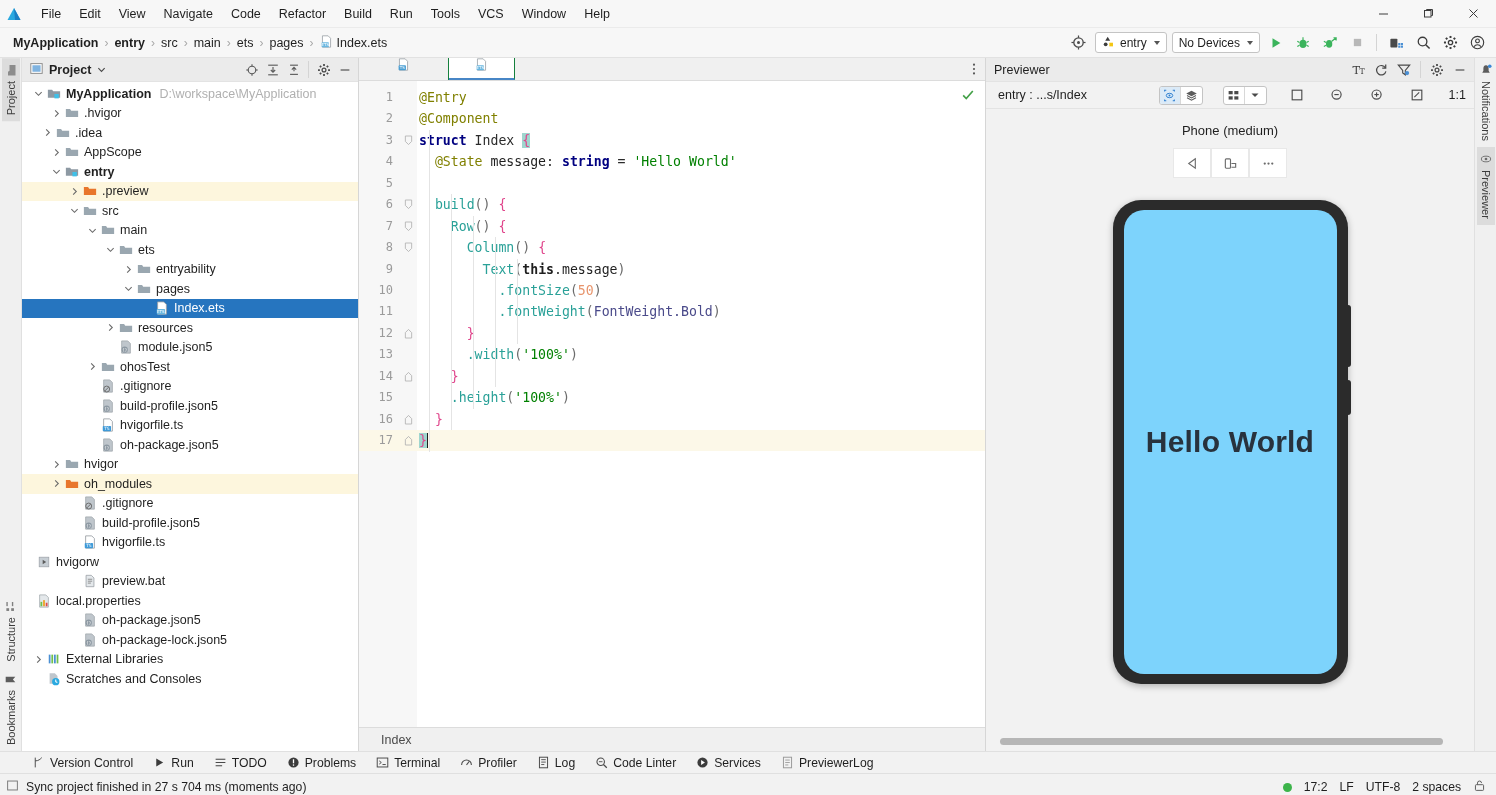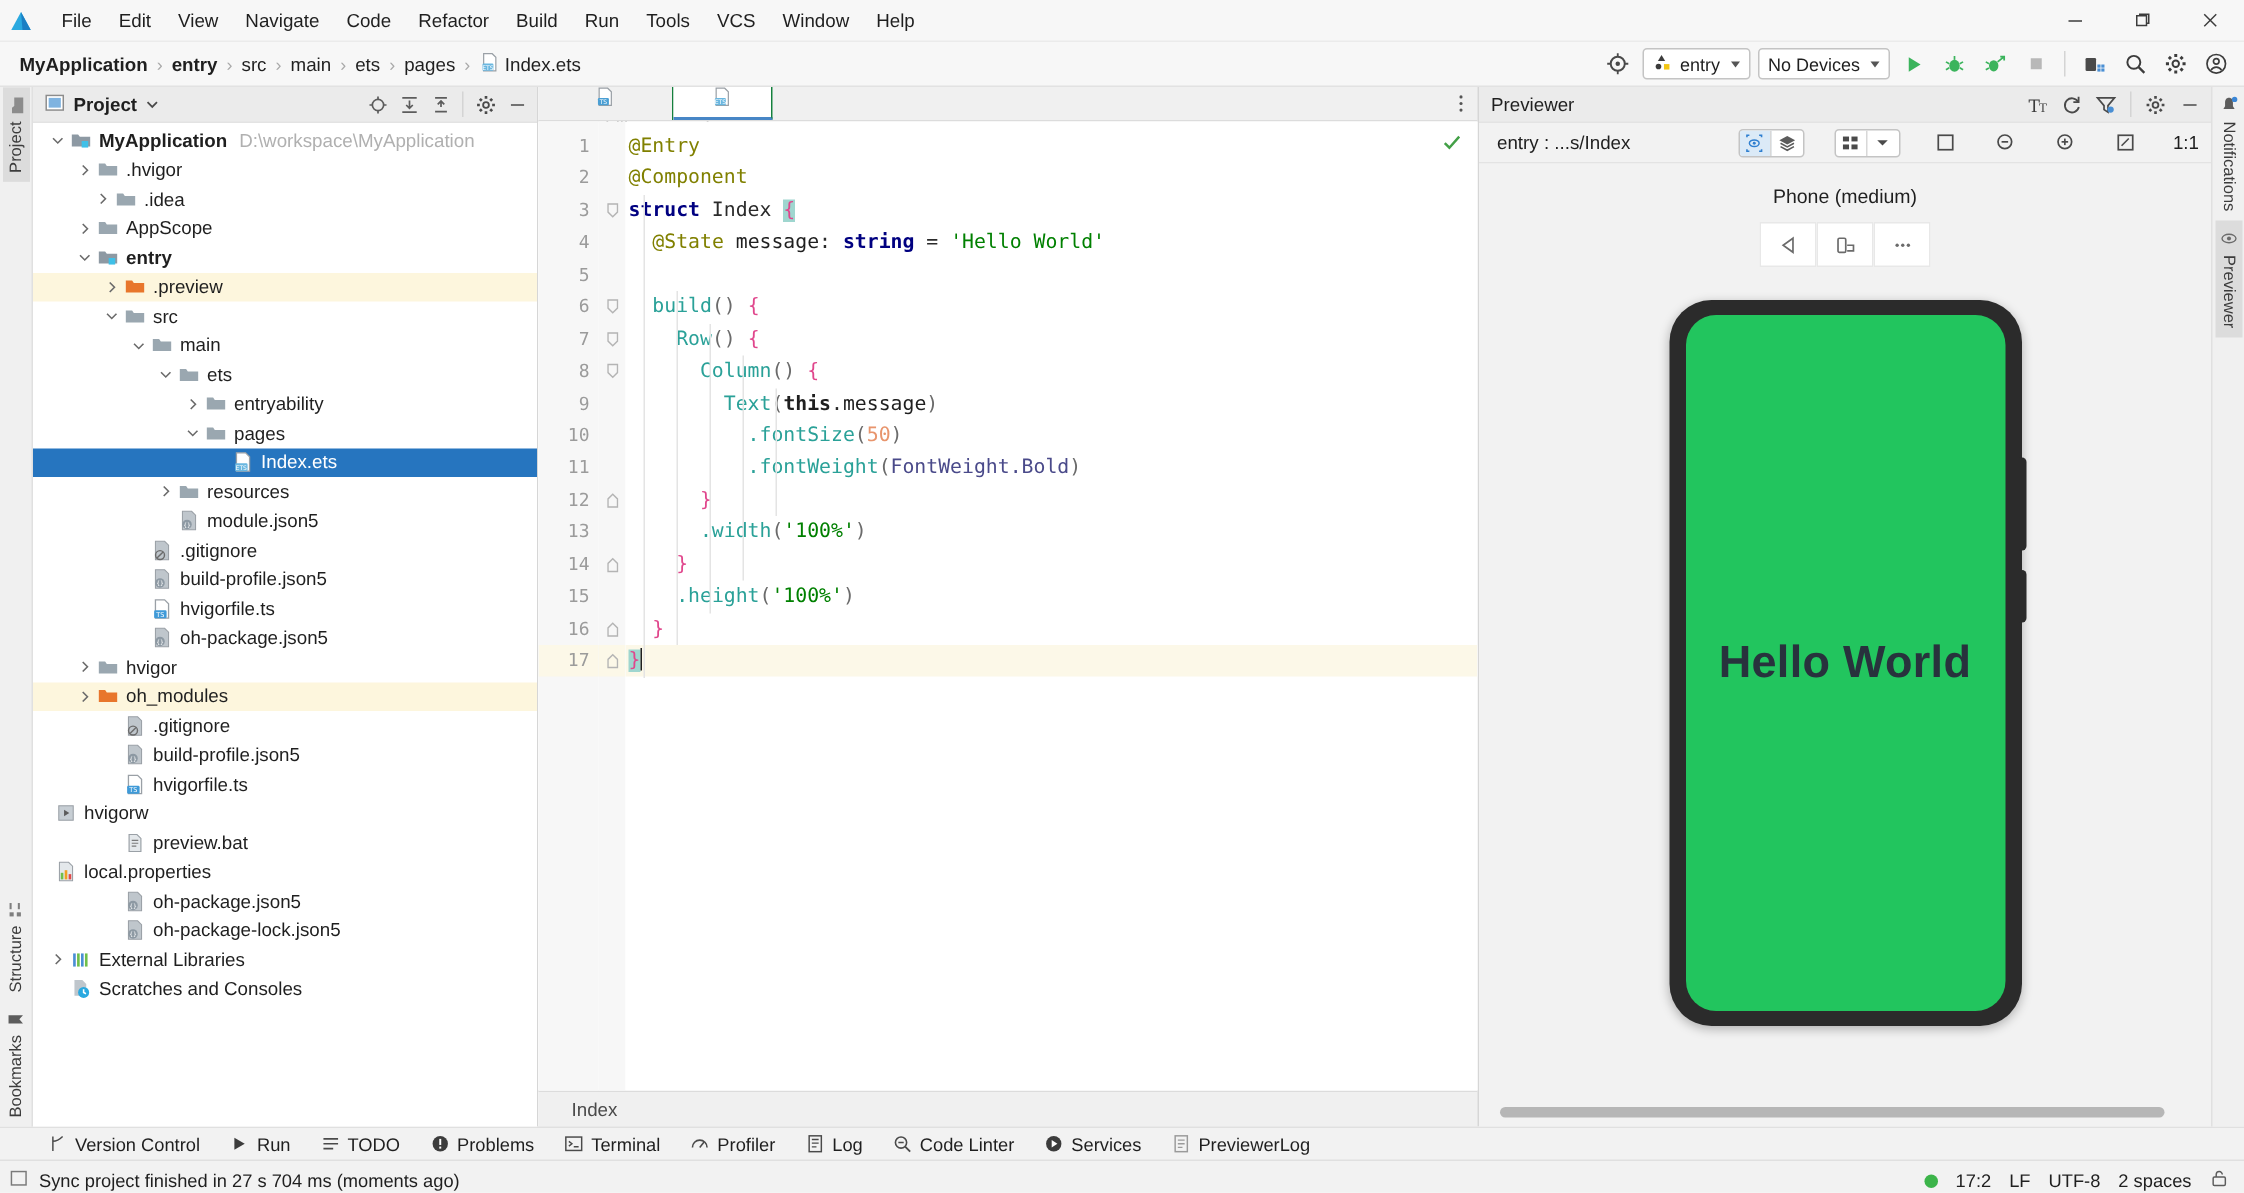--- a/index.html
+++ b/index.html
@@ -146,21 +146,21 @@
   .dev-btns { display:flex; border:none; }
   .dev-btn { width:38px; height:30px; background:#fff; border:1px solid #e8e8e8; display:flex; align-items:center; justify-content:center; }
   .phone-wrap { margin-top: 22px; }
   .phone {
     width: 235px; height: 484px; border-radius: 28px; background:#2b2b2b;
     padding: 10px 11px; position: relative;
     box-shadow: 0 2px 7px rgba(0,0,0,0.28);
   }
   .phone:before { content:""; position:absolute; right:-3px; top:105px; width:5px; height:62px; background:#2b2b2b; border-radius:0 3px 3px 0; }
   .phone:after  { content:""; position:absolute; right:-3px; top:180px; width:5px; height:35px; background:#2b2b2b; border-radius:0 3px 3px 0; }
-  .screen { width:100%; height:100%; background:#22c55e; border-radius:20px; display:flex; align-items:center; justify-content:center; }
+  .screen { width:100%; height:100%; background:#7dd3fc; border-radius:20px; display:flex; align-items:center; justify-content:center; }
   .hello { font-size: 30px; font-weight: bold; color: #28323d; letter-spacing:0.2px; }
   .pv-scroll { position:absolute; left: 14px; right: 22px; bottom: 6px; height: 7px; }
   .pv-scroll .thumb { height:7px; background:#b6b6b6; border-radius:4px; width: 98%; }
 
   
   .toolwin {
     height: 22px; flex:0 0 22px; display: flex; align-items: center; gap: 0;
     background: #f2f2f2; border-top: 1px solid #e0e0e0; padding-left: 22px;
   }
   .tw { display:flex; align-items:center; gap:5px; padding: 0 10px; font-size: 12.2px; color:#1f1f1f; height:22px; }
@@ -453,21 +453,21 @@
                 <path d="M3.5 1.5 L7 5 L3.5 8.5" fill="none" stroke="#6b6b6b" stroke-width="1.2"></path>
               </svg>
             </span>
             <span class="ticon">
               <svg width="14" height="14" viewBox="0 0 16 16">
                 <path d="M1 3.5h4.8l1.3 1.8H15v7.2H1z" fill="#9aa7b0"></path>
               </svg>
             </span>
             <span class="tlabel">.hvigor</span>
           </div>
-          <div class="trow" style="padding-left: 40px;">
+          <div class="trow" style="padding-left: 19px;">
             <span class="arrow">
               <svg width="9" height="9" viewBox="0 0 10 10">
                 <path d="M3.5 1.5 L7 5 L3.5 8.5" fill="none" stroke="#6b6b6b" stroke-width="1.2"></path>
               </svg>
             </span>
             <span class="ticon">
               <svg width="14" height="14" viewBox="0 0 16 16">
                 <path d="M1 3.5h4.8l1.3 1.8H15v7.2H1z" fill="#9aa7b0"></path>
               </svg>
             </span>
@@ -605,20 +605,33 @@
           <div class="trow" style="padding-left: 82px;">
             <span class="arrow"></span>
             <span class="ticon">
               <svg width="14" height="14" viewBox="0 0 16 16">
                 <path d="M3 1h7l3 3v11H3z" fill="#bfc6cc" stroke="#9aa0a6" stroke-width="0.8"></path>
                 <circle cx="6.5" cy="11" r="3.6" fill="#8d99a3"></circle>
                 <text x="6.5" y="12.7" font-size="4.6" fill="#fff" text-anchor="middle" font-family="DejaVu Sans">{}</text>
               </svg>
             </span>
             <span class="tlabel">module.json5</span>
+          </div>
+          <div class="trow" style="padding-left: 64px;">
+            <span class="arrow">
+              <svg width="9" height="9" viewBox="0 0 10 10">
+                <path d="M3.5 1.5 L7 5 L3.5 8.5" fill="none" stroke="#6b6b6b" stroke-width="1.2"></path>
+              </svg>
+            </span>
+            <span class="ticon">
+              <svg width="14" height="14" viewBox="0 0 16 16">
+                <path d="M1 3.5h4.8l1.3 1.8H15v7.2H1z" fill="#9aa7b0"></path>
+              </svg>
+            </span>
+            <span class="tlabel">ohosTest</span>
           </div>
           <div class="trow" style="padding-left: 64px;">
             <span class="arrow"></span>
             <span class="ticon">
               <svg width="14" height="14" viewBox="0 0 16 16">
                 <path d="M3 1h7l3 3v11H3z" fill="#bfc6cc" stroke="#9aa0a6" stroke-width="0.8"></path>
                 <circle cx="6.5" cy="11.5" r="3.4" fill="none" stroke="#6b6b6b" stroke-width="1.1"></circle>
                 <line x1="4.2" y1="13.8" x2="8.8" y2="9.2" stroke="#6b6b6b" stroke-width="1.1"></line>
               </svg>
             </span>

